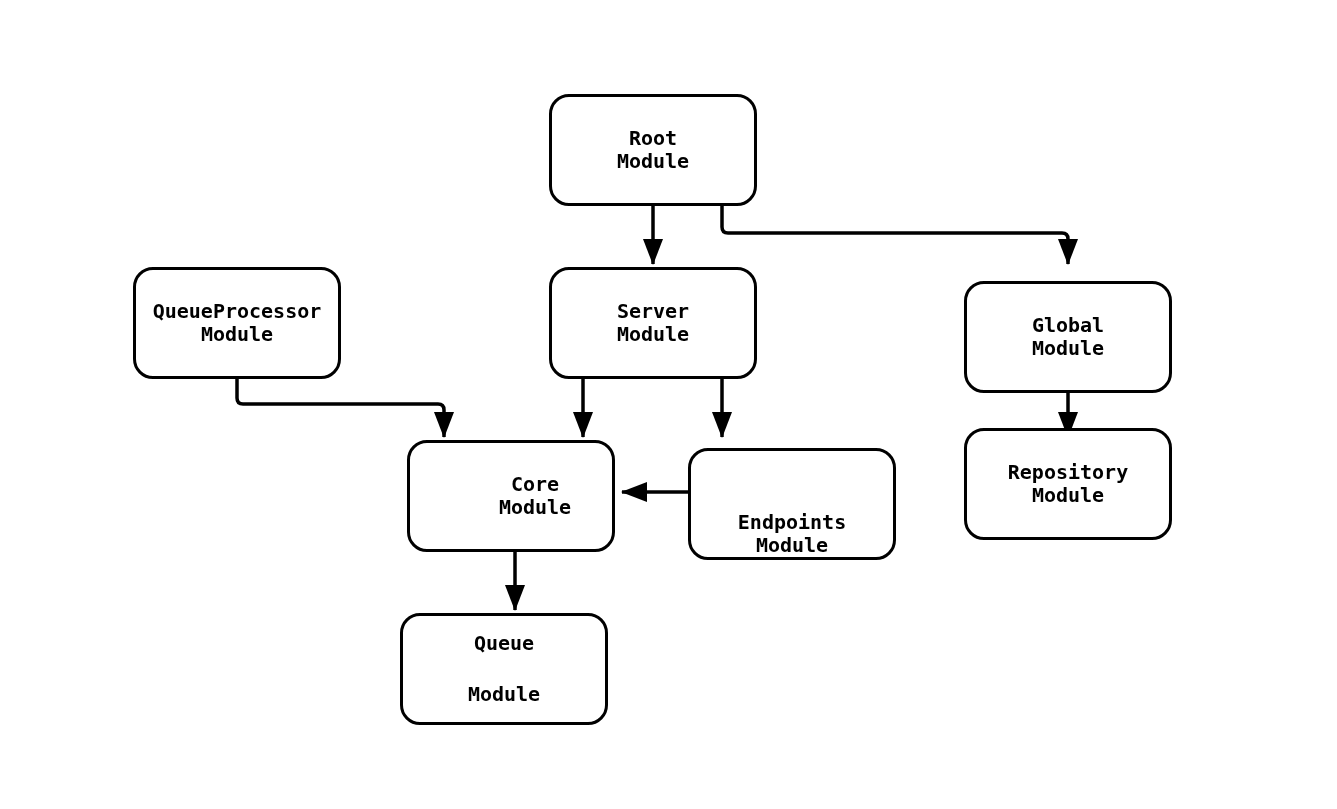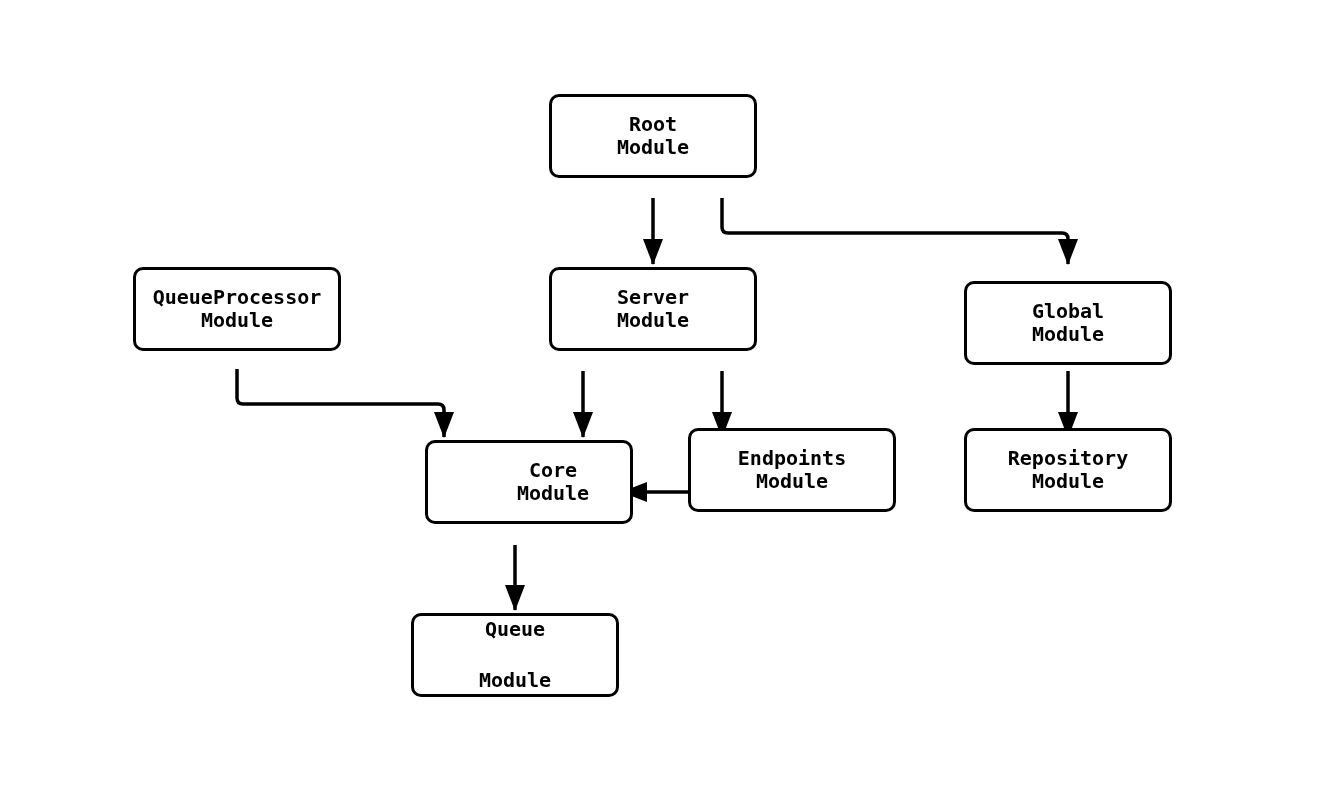--- a/index.html
+++ b/index.html
@@ -12,46 +12,46 @@
     position: relative;
     width: 1337px; height: 809px;
     background: #ffffff;
     overflow: hidden;
   }
   .edges {
     position: absolute; left: 0; top: 0;
   }
   .node {
     position: absolute;
-    width: 208px; height: 84px;
+    width: 208px; height: 112px;
     box-sizing: border-box;
     border: 3.5px solid #000000;
-    border-radius: 10px;
+    border-radius: 20px;
     background: #ffffff;
     display: flex;
     flex-direction: column;
     align-items: center;
     justify-content: center;
     text-align: center;
     font-family: "DejaVu Sans Mono", monospace;
     font-weight: 700;
     font-size: 20px;
     line-height: 23px;
     color: #000000;
   }
   .node span { display: block; }
   
   #n-root          { left: 549px; top: 94px;  }
   #n-queueprocessor{ left: 133px; top: 267px; align-items: center; }
   #n-server        { left: 549px; top: 267px; text-align: right; }
   #n-global        { left: 964px; top: 281px; }
-  #n-core          { left: 425px; top: 440px; padding-left: 48px; }
-  #n-endpoints     { left: 688px; top: 428px; }
+  #n-core          { left: 407px; top: 440px; padding-left: 48px; }
+  #n-endpoints     { left: 688px; top: 448px; justify-content: flex-end; }
   #n-repository    { left: 964px; top: 428px; }
-  #n-queue         { left: 411px; top: 613px; gap: 28px; }
+  #n-queue         { left: 400px; top: 613px; gap: 28px; }
 </style>
 </head>
 <body>
 
 <div class="canvas">
 
   <svg class="edges" width="1337" height="809" viewBox="0 0 1337 809">
     <defs>
       <marker id="arrow" markerUnits="userSpaceOnUse" markerWidth="28" markerHeight="20" refX="25" refY="10" orient="auto">
         <path d="M0,0 L26,10 L0,20 Z" fill="#000000"></path>

